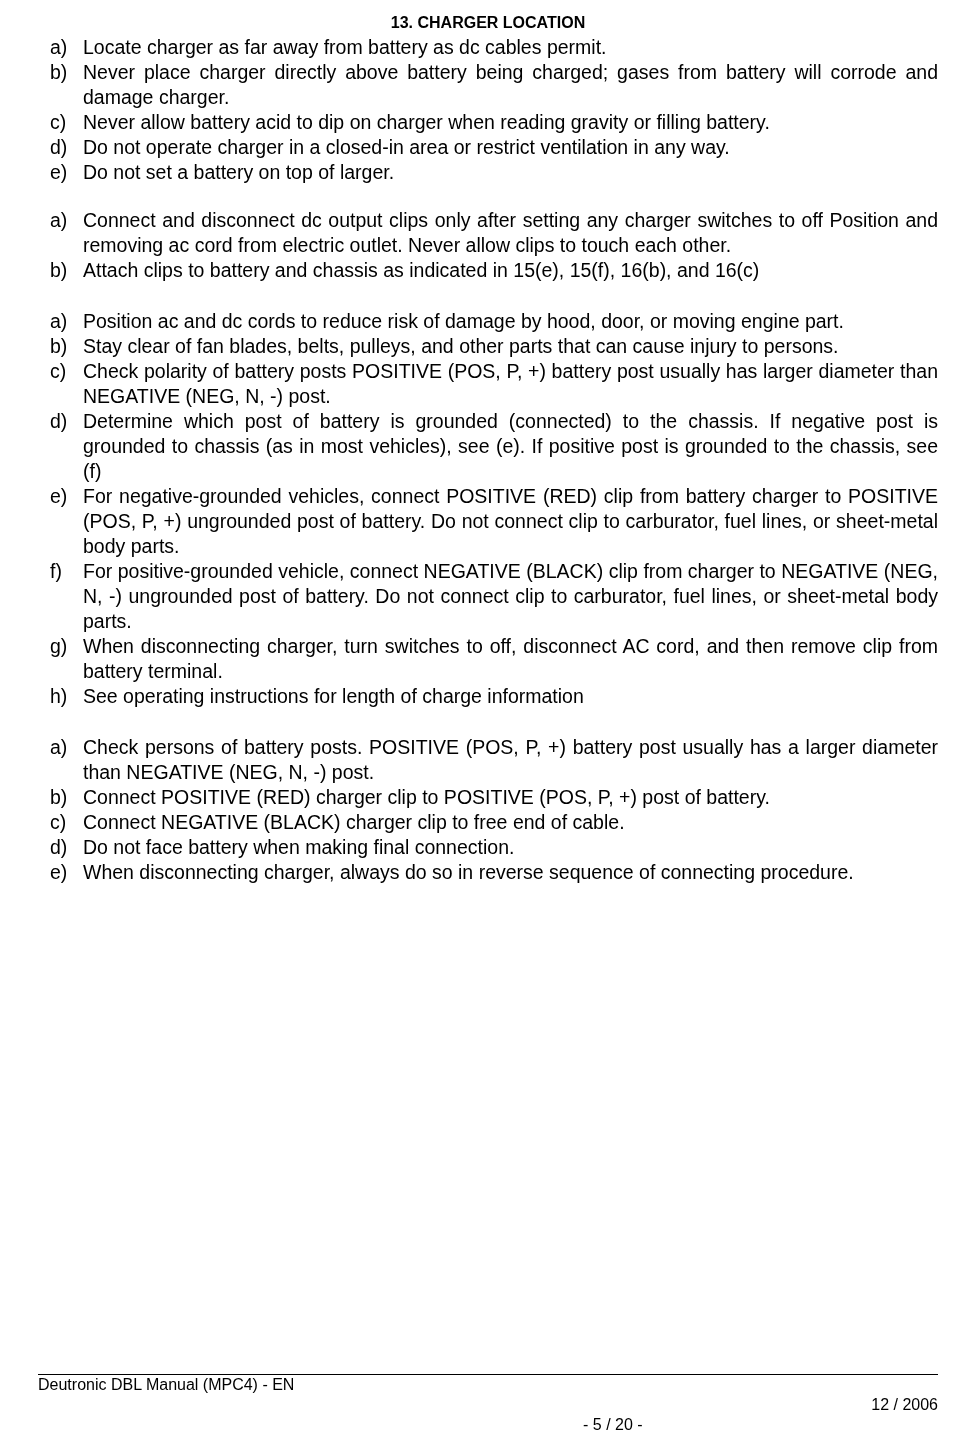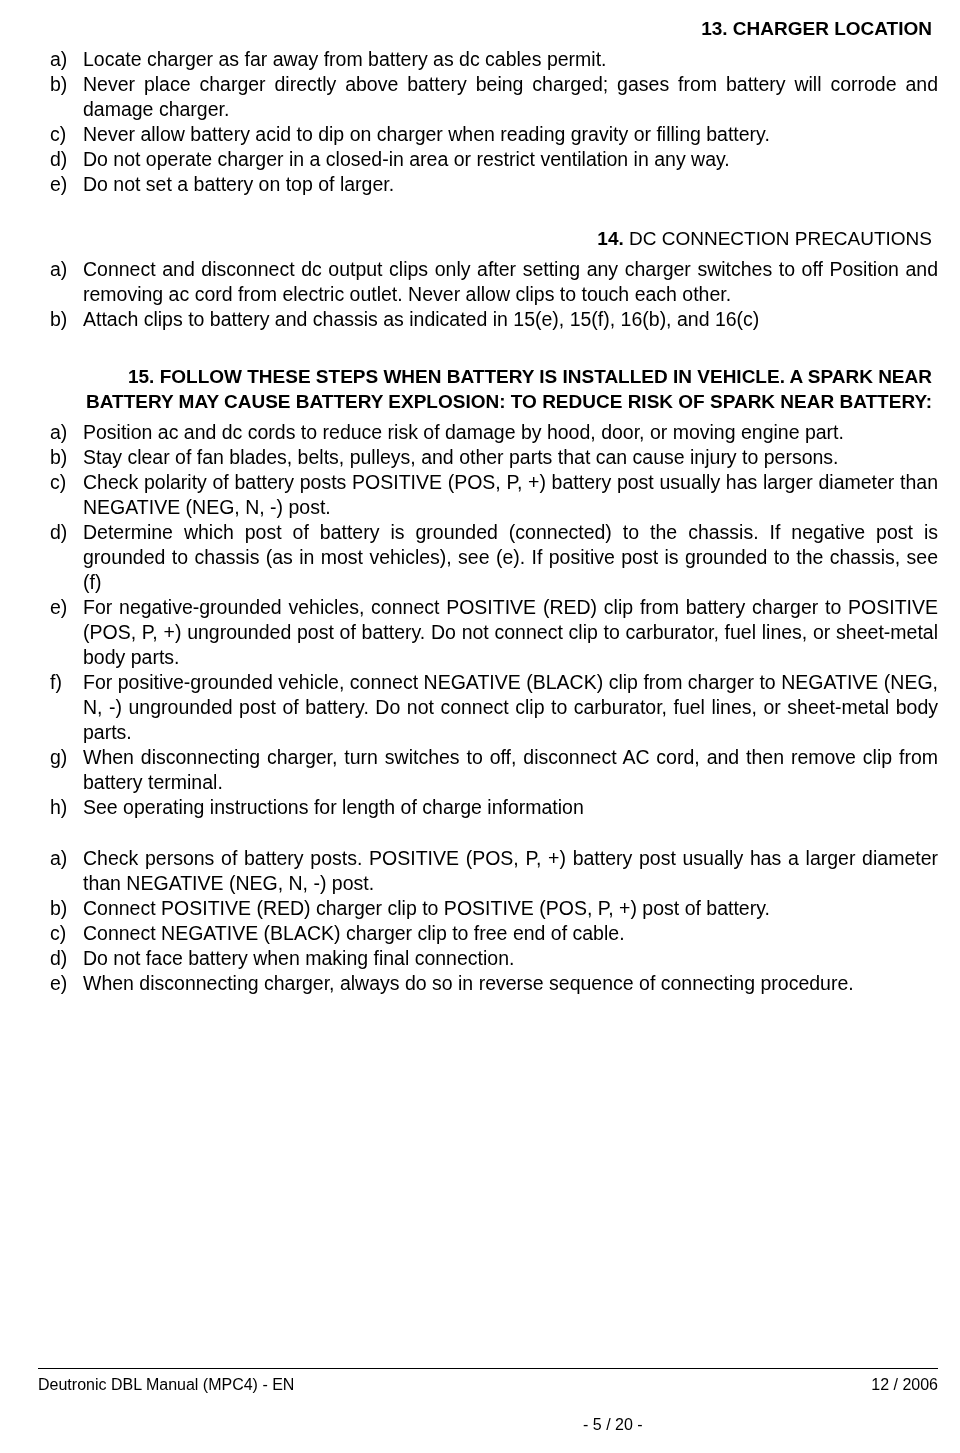--- a/index.html
+++ b/index.html
@@ -23,25 +23,25 @@
     padding: 10px 22px 0 38px;
   }
   .content {
     width: 900px;
   }
   
   .section {
     margin-bottom: 0;
   }
   .sec-head {
-    font-size: 19px;
+    font-size: 16px;
     line-height: 25px;
     font-weight: bold;
-    text-align: right;
-    margin: 6px;
+    text-align: center;
+    margin: 0;
   }
   .sec-head .num {
     display: inline;
   }
   
   .sec-head-mixed .num { font-weight: bold; }
   .sec-head-mixed .txt { font-weight: normal; }
 
   ol.alpha {
     list-style: none;
@@ -71,29 +71,28 @@
   .gap-sm { height: 23px; }
   .gap-md { height: 26px; }
 
   
   .footer {
     position: absolute;
     left: 38px;
     right: 22px;
     bottom: 18px;
     border-top: 1px solid #000000;
-    padding-top: 6px;
     display: flex;
     justify-content: space-between;
     font-size: 16px;
     line-height: 20px;
   }
   .footer .f-left { text-align: left; }
   .footer .f-center { text-align: center; flex: 0 0 auto; margin-left: 60px; margin-top: 40px;}
-  .footer .f-right { text-align: right; }
+  .footer .f-right { text-align: right; margin-top: 20px; }
 </style>
 </head>
 <body>
 
 <div class="page">
   <div class="content">
 
     <div class="section">
       <div class="sec-head">
         <span class="num">13.</span>
@@ -119,43 +118,35 @@
         <li>
           <span class="mark">e)</span>
           <span class="body">Do not set a battery on top of larger.</span>
         </li>
       </ol>
     </div>
 
     <div class="gap-sm"></div>
 
     <div class="section">
-      <div class="sec-head sec-head-mixed">
-        <span class="num">14.</span>
-        <span class="txt">DC CONNECTION PRECAUTIONS</span>
-      </div>
       <ol class="alpha">
         <li>
           <span class="mark">a)</span>
           <span class="body">Connect and disconnect dc output clips only after setting any charger switches to off Position and removing ac cord from electric outlet. Never allow clips to touch each other.</span>
         </li>
         <li>
           <span class="mark">b)</span>
           <span class="body">Attach clips to battery and chassis as indicated in 15(e), 15(f), 16(b), and 16(c)</span>
         </li>
       </ol>
     </div>
 
     <div class="gap-md"></div>
 
     <div class="section">
-      <div class="sec-head">
-        <span class="num">15.</span>
-        <span class="txt">FOLLOW THESE STEPS WHEN BATTERY IS INSTALLED IN VEHICLE. A SPARK NEAR BATTERY MAY CAUSE BATTERY EXPLOSION: TO REDUCE RISK OF SPARK NEAR BATTERY:</span>
-      </div>
       <ol class="alpha">
         <li>
           <span class="mark">a)</span>
           <span class="body">Position ac and dc cords to reduce risk of damage by hood, door, or moving engine part.</span>
         </li>
         <li>
           <span class="mark">b)</span>
           <span class="body">Stay clear of fan blades, belts, pulleys, and other parts that can cause injury to persons.</span>
         </li>
         <li>

